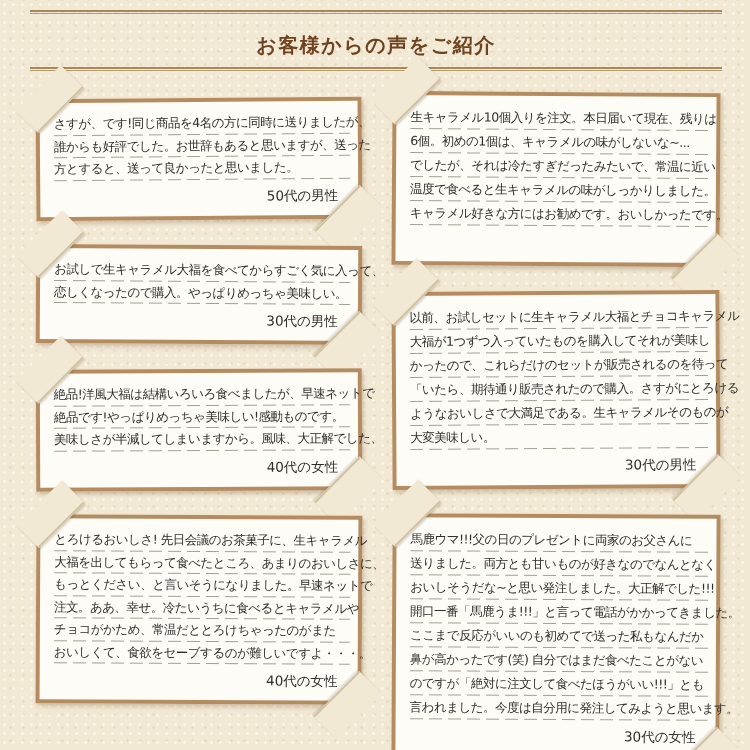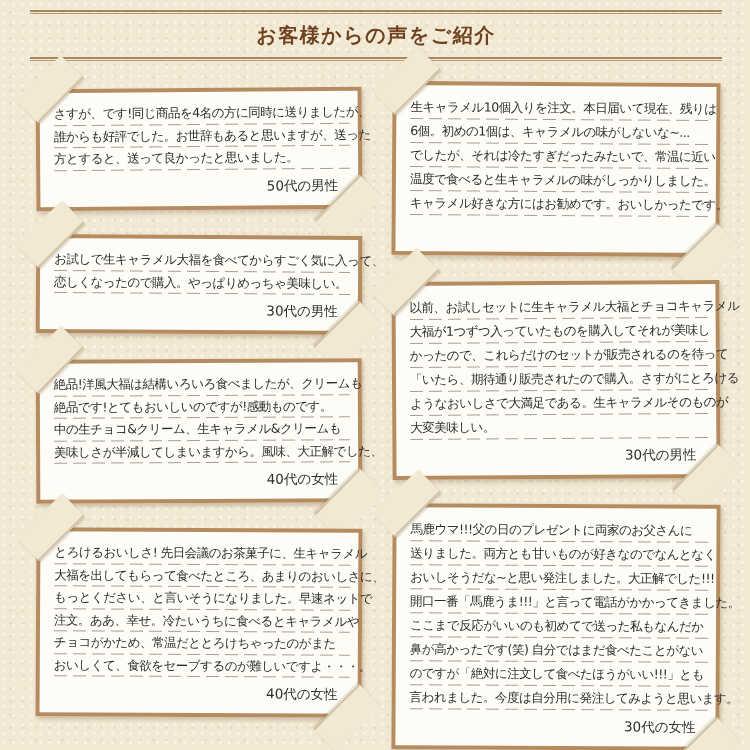--- a/index.html
+++ b/index.html
@@ -23,21 +23,21 @@
   header { margin: 10px 28px 0 30px; }
   .rule {
     height: 5px;
     background: linear-gradient(to bottom,
       #a8875b 0px, #a8875b 2px,
       rgba(0,0,0,0) 2px, rgba(0,0,0,0) 3px,
       #b69a6f 3px, #b69a6f 4px,
       rgba(0,0,0,0) 4px);
   }
   h1 {
-    margin: 7px 0 8px;
+    margin: 17px 0 8px;
     text-align: center;
     font-size: 20px;
     font-weight: bold;
     color: #6f4320;
     letter-spacing: 1.5px;
   }
 
   
   .columns {
     display: flex;
@@ -133,23 +133,22 @@
             <div class="tline">お試しで生キャラメル大福を食べてからすごく気に入って、</div>
             <div class="tline">恋しくなったので購入。やっぱりめっちゃ美味しい。</div>
           </div>
     <div class="attribution">30代の男性</div>
   </article>
 
   <article class="card" style="transform: rotate(-0.25deg);">
     <span class="fold fold-tl"></span>
     <span class="fold fold-br"></span>
     <div class="card-text">
-            <div class="tline">絶品!洋風大福は結構いろいろ食べましたが、クリームも</div>
-            <div class="tline">絶品です!とてもおいしいのですが!感動ものです。</div>
-            <div class="tline">中の生チョコ&amp;クリーム、生キャラメル&amp;クリームも</div>
+            <div class="tline">絶品!洋風大福は結構いろいろ食べましたが、早速ネットで</div>
+            <div class="tline">絶品です!やっぱりめっちゃ美味しい!感動ものです。</div>
             <div class="tline">美味しさが半減してしまいますから。風味、大正解でした、</div>
           </div>
     <div class="attribution">40代の女性</div>
   </article>
 
   <article class="card" style="transform: rotate(0.3deg);">
     <span class="fold fold-tl"></span>
     <span class="fold fold-br"></span>
     <div class="card-text">
             <div class="tline">とろけるおいしさ! 先日会議のお茶菓子に、生キャラメル</div>

